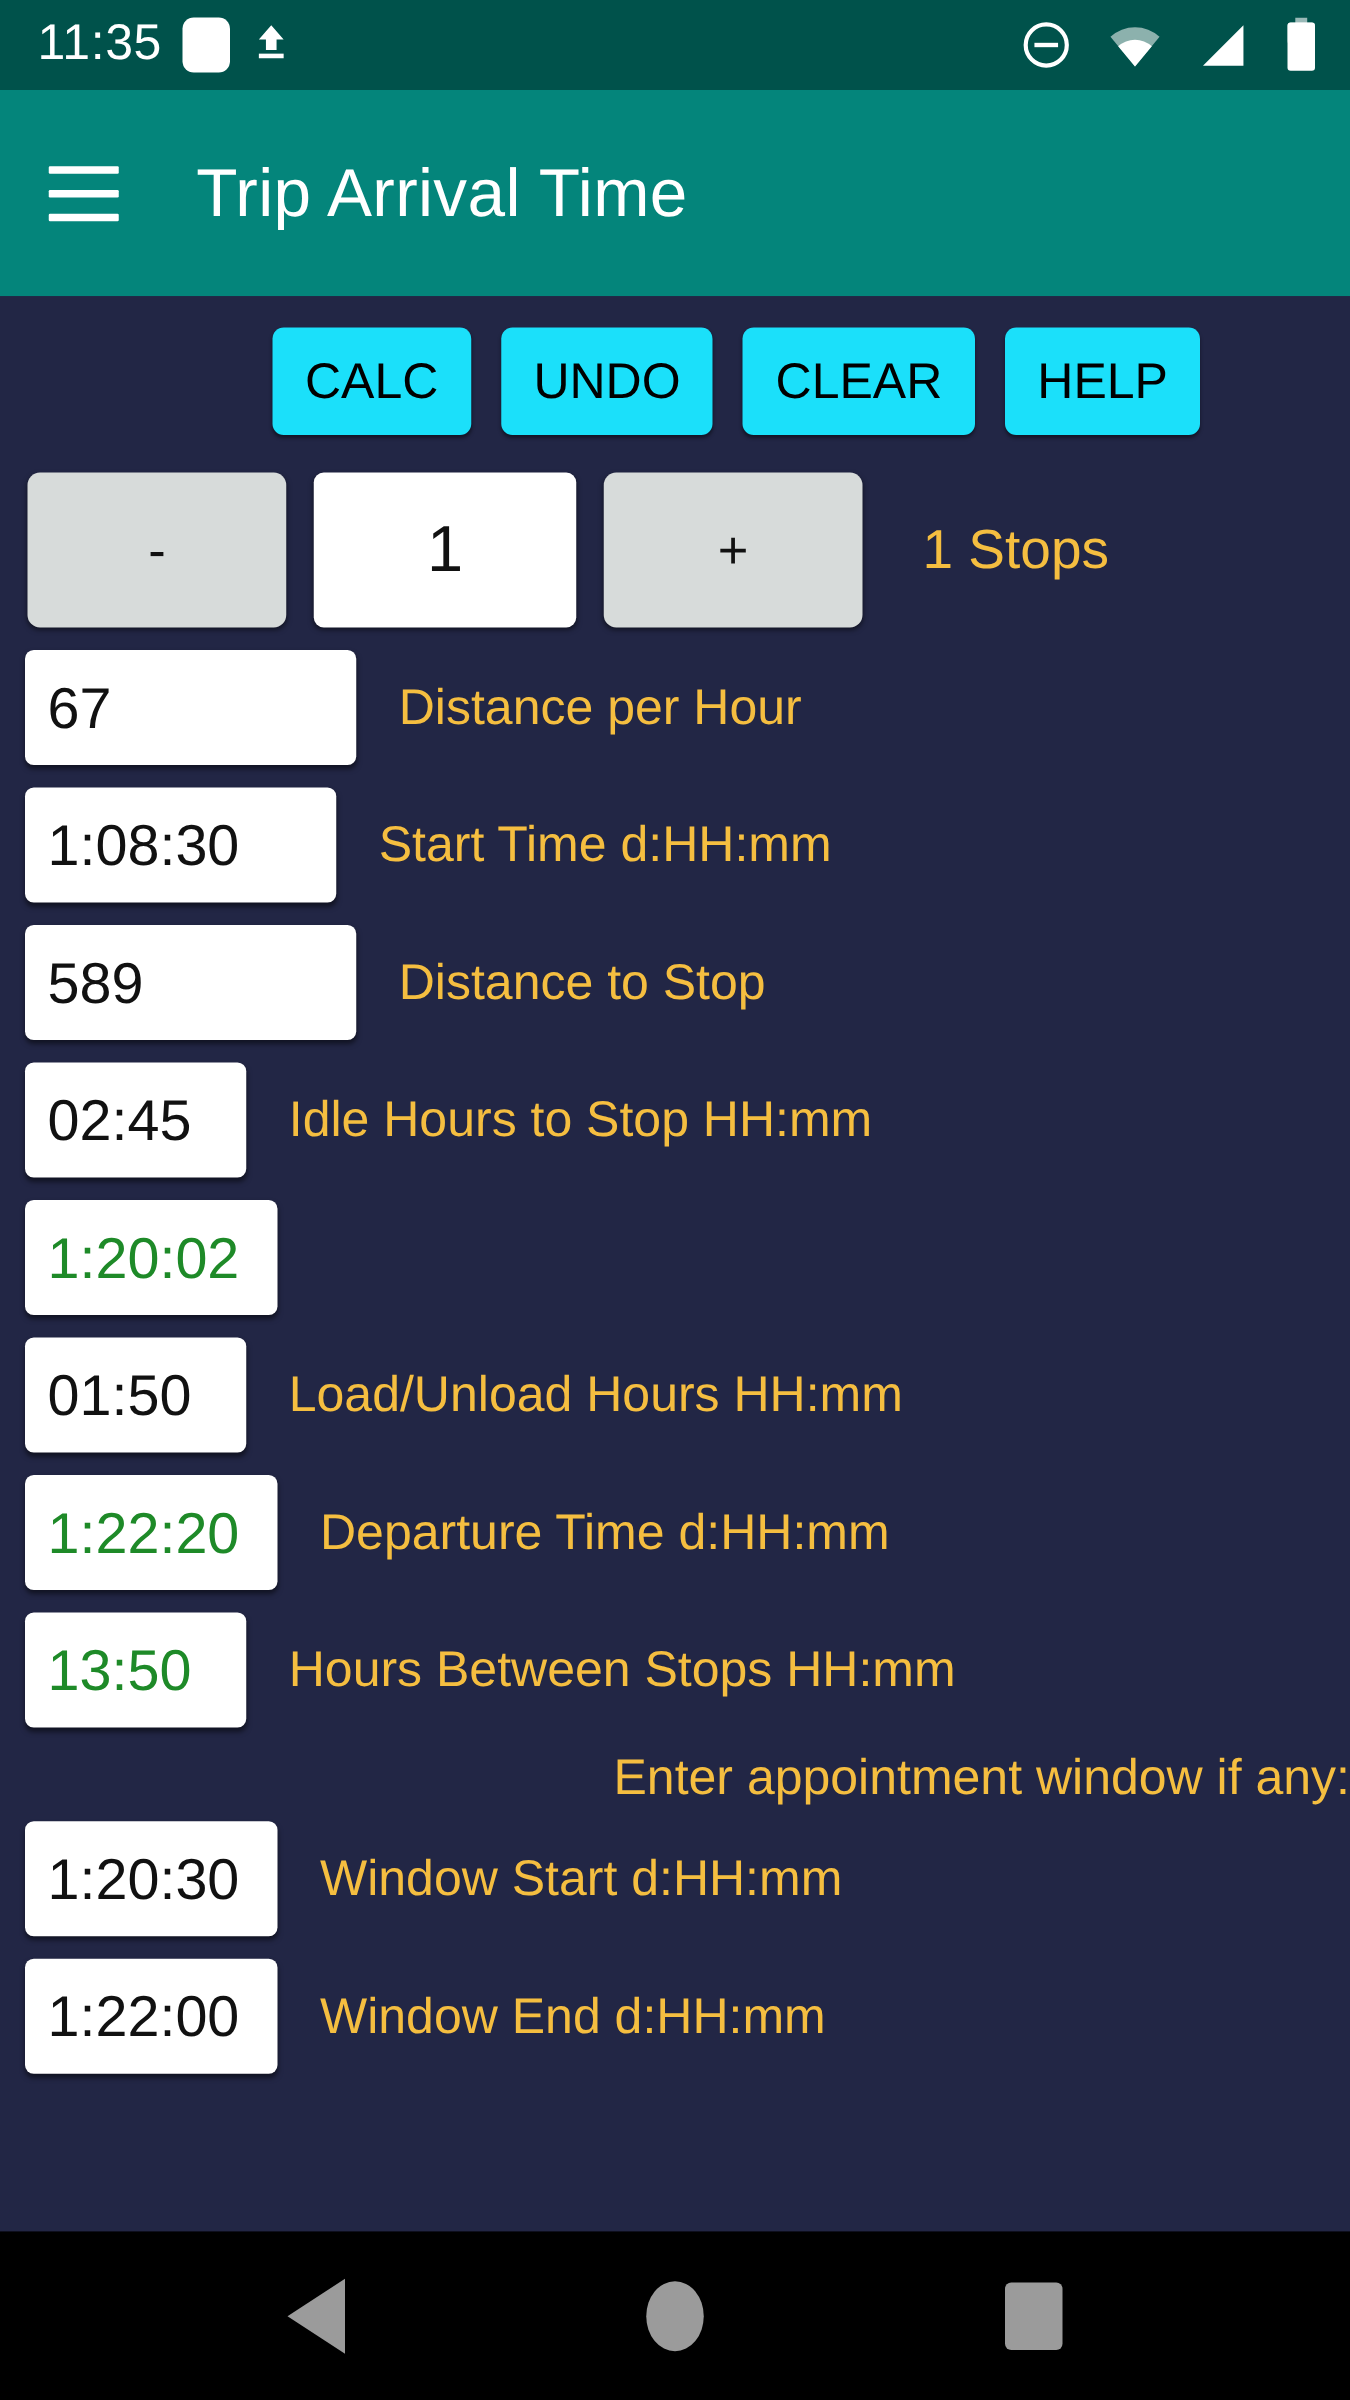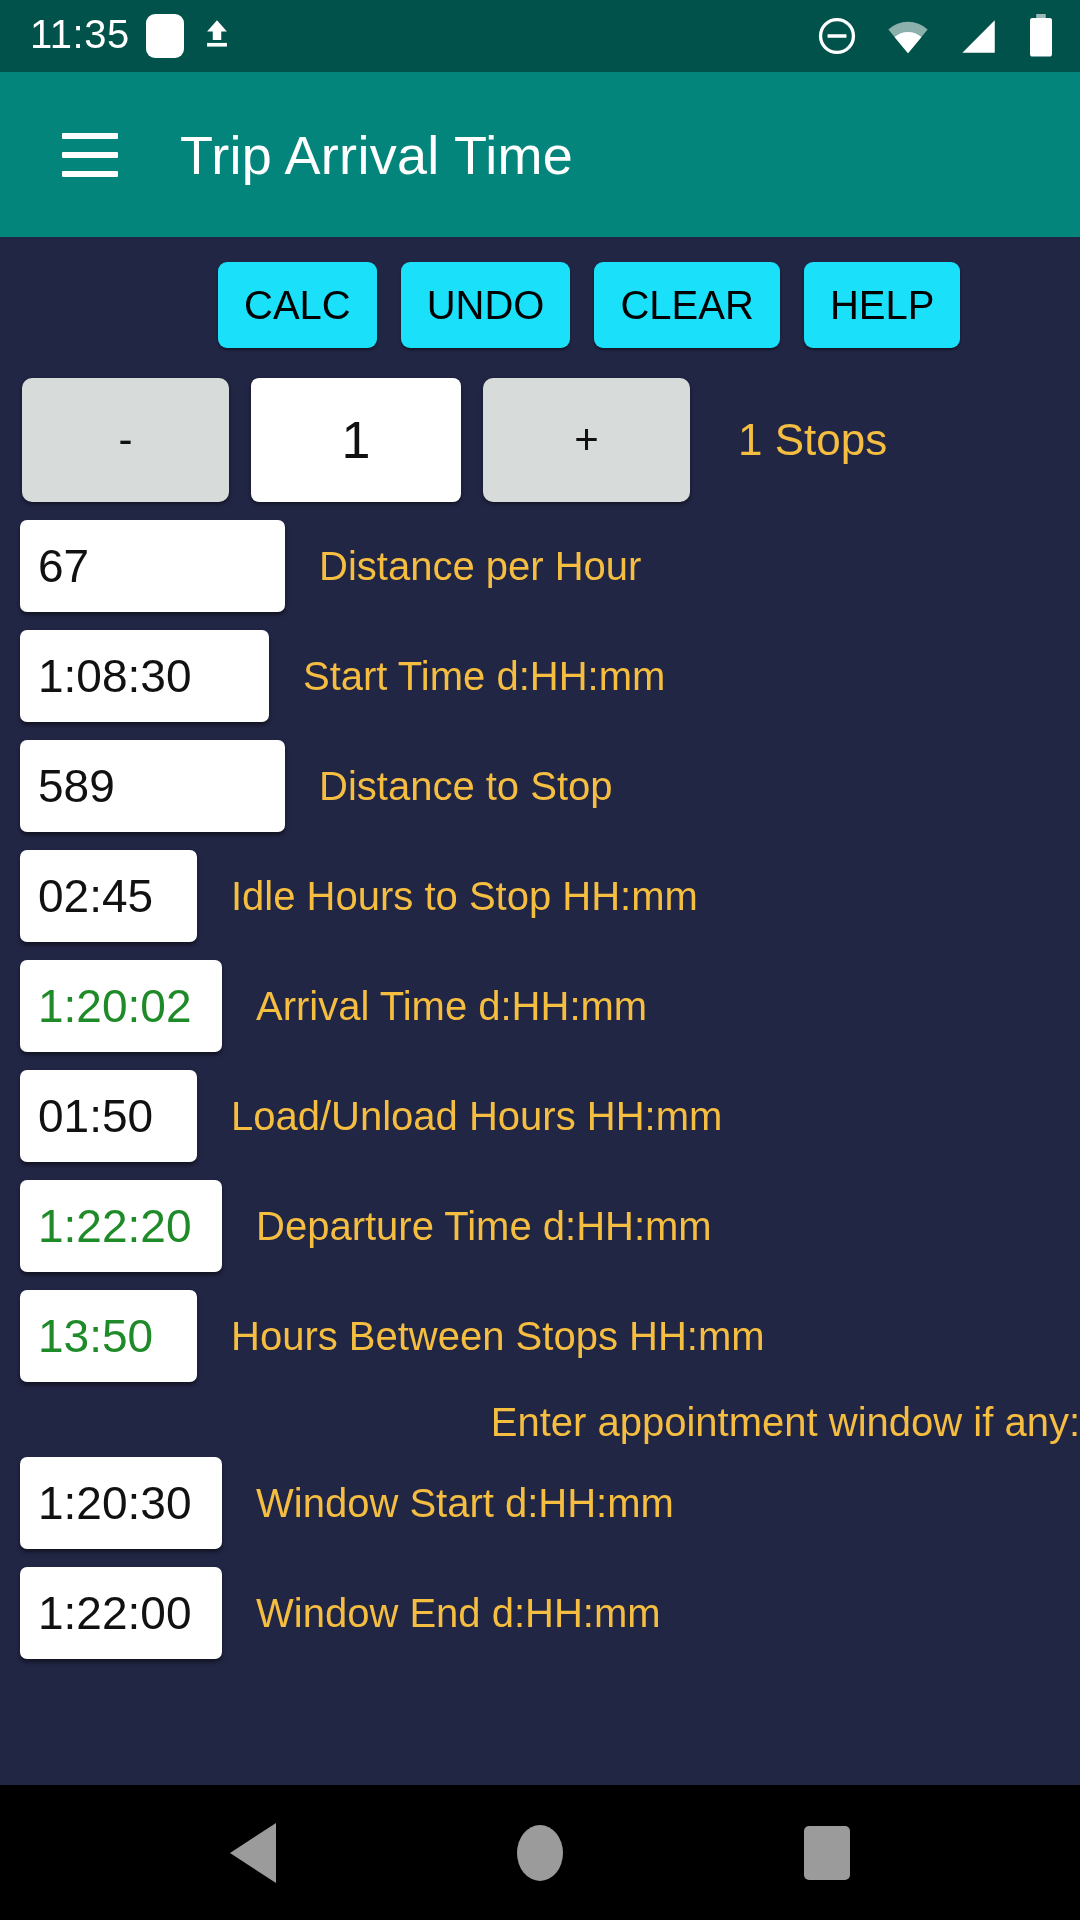--- a/index.html
+++ b/index.html
@@ -28,21 +28,21 @@
   .sb-left { display: flex; align-items: flex-start; gap: 16px; }
   .sb-right { margin-left: auto; display: flex; align-items: center; gap: 28px; }
   .notif-square { width: 38px; height: 44px; background: #fff; border-radius: 9px; }
   .sb-icon { display: block; }
 
   
   .appbar {
     height: 165px; flex: 0 0 165px;
     background: #04857B;
     display: flex; align-items: center;
-    padding-left: 62px;
+    padding-left: 39px;
   }
   .hamburger { width: 56px; display: flex; flex-direction: column; gap: 13px; cursor: pointer; }
   .hamburger span { display: block; height: 6px; background: #fff; border-radius: 1px; }
   .appbar-title {
     margin-left: 62px;
     color: #ffffff;
     font-size: 54px;
     font-weight: 500;
     letter-spacing: .3px;
   }
@@ -238,21 +238,20 @@
         <div class="row">
           <div class="fld w-num">589</div>
           <div class="lbl">Distance to Stop</div>
         </div>
         <div class="row">
           <div class="fld w-day">02:45</div>
           <div class="lbl">Idle Hours to Stop HH:mm</div>
         </div>
         <div class="row">
           <div class="fld w-dayl green">1:20:02</div>
-          <div class="lbl">Arrival Time d:HH:mm</div>
         </div>
         <div class="row">
           <div class="fld w-day">01:50</div>
           <div class="lbl">Load/Unload Hours HH:mm</div>
         </div>
         <div class="row">
           <div class="fld w-dayl green">1:22:20</div>
           <div class="lbl">Departure Time d:HH:mm</div>
         </div>
         <div class="row">

